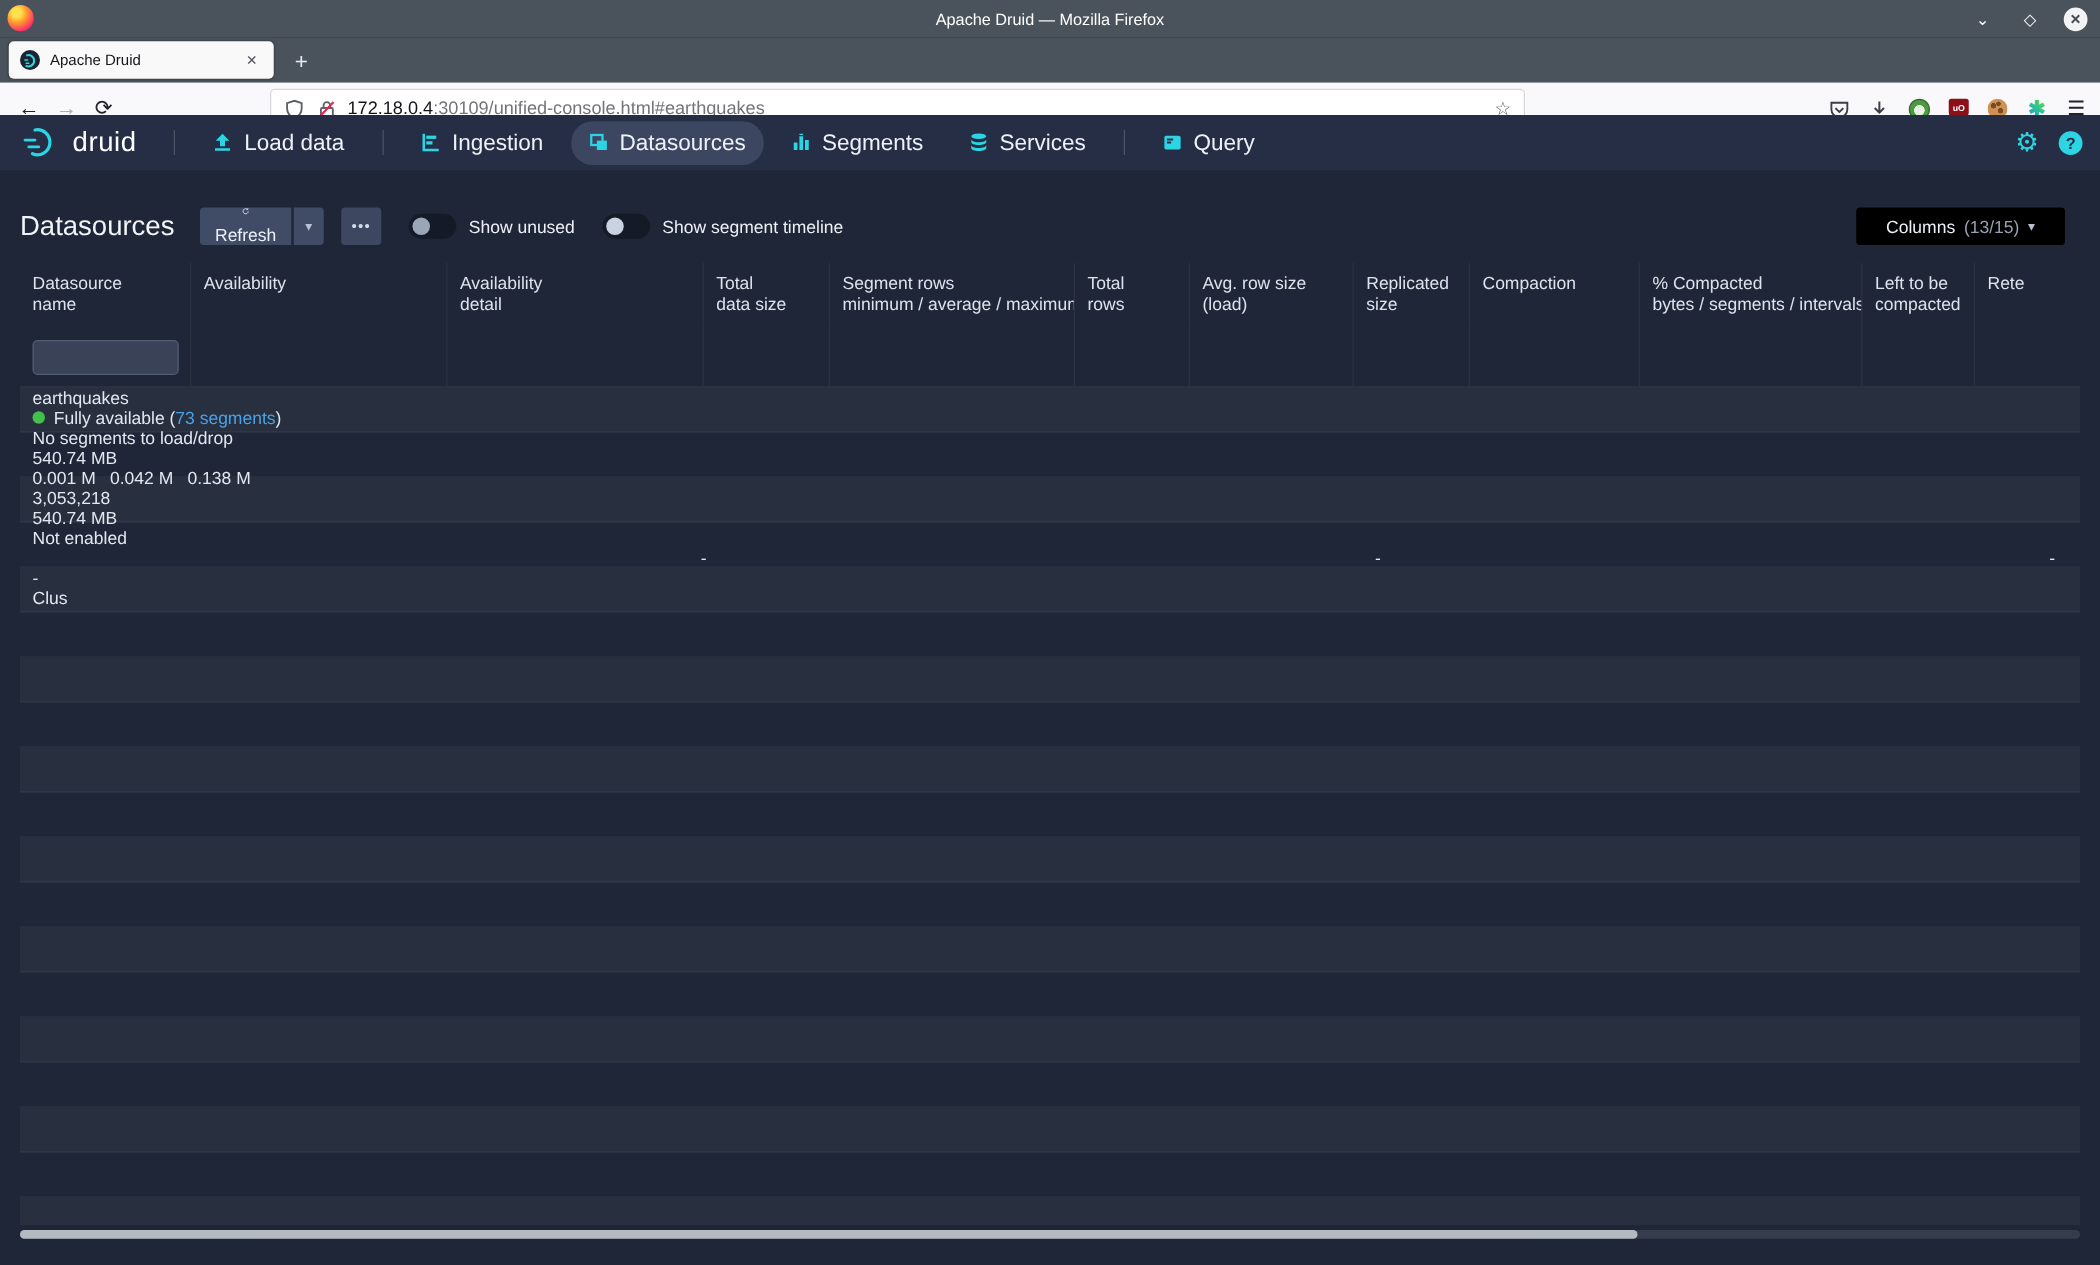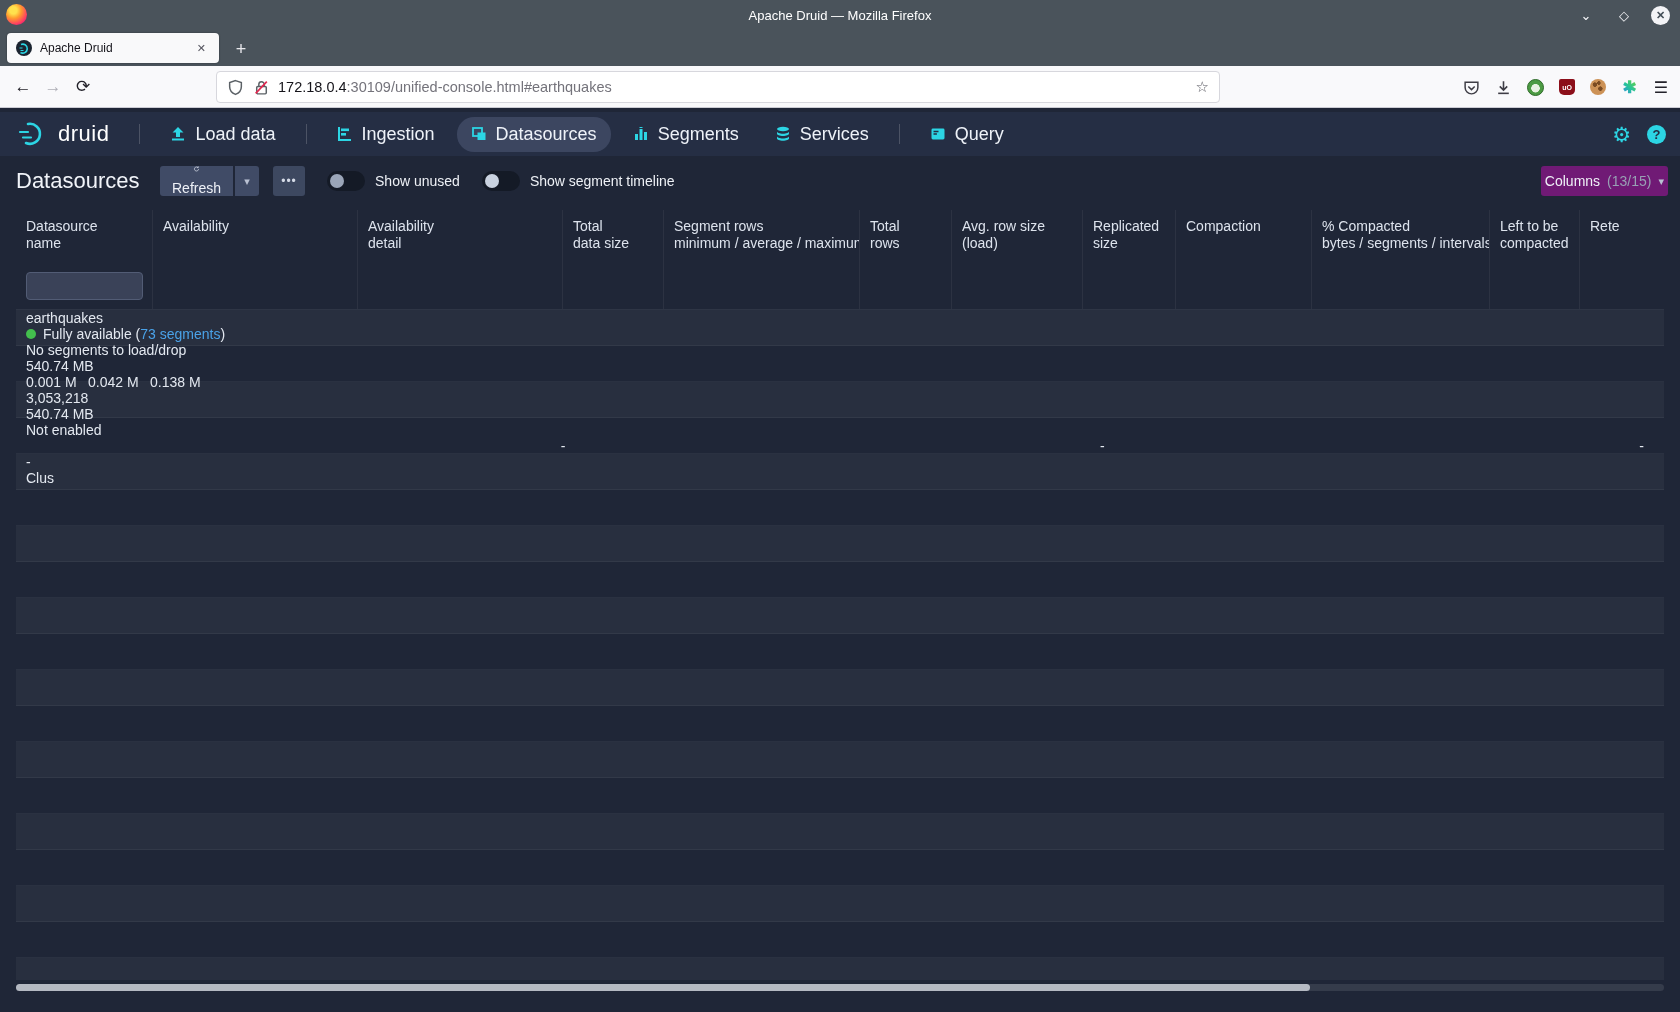--- a/index.html
+++ b/index.html
@@ -42,21 +42,21 @@
   #cookie-icon { width:16px; height:16px; border-radius:50%; background:#cd9256;
                  background-image:radial-gradient(circle at 30% 35%, #7a4b22 0 2px, transparent 2.4px),
                                   radial-gradient(circle at 65% 60%, #7a4b22 0 2px, transparent 2.4px),
                                   radial-gradient(circle at 55% 25%, #7a4b22 0 1.6px, transparent 2px);}
   #monkey-icon { width:17px; height:17px; border-radius:50%; background:#4c9b43; border:1px solid #2f6b2a;
                  background-image:radial-gradient(circle at 50% 55%, #e9f2e2 0 4px, transparent 4.5px);}
   #asterisk-icon { font-size:17px; background:linear-gradient(45deg,#2f7df6,#27c499,#7ad32f); -webkit-background-clip:text; background-clip:text; color:transparent; font-weight:bold;}
   #menu-btn { color:#23222a; font-size:16px; letter-spacing:1px; }
 
   
-  #druidnav { position:absolute; left:0; top:112px; width:1680px; height:44px; background:#252e44;
+  #druidnav { position:absolute; left:0; top:92px; width:1680px; height:44px; background:#252e44;
               display:flex; align-items:center; }
   #druid-logo { margin-left:16px; }
   #druid-word { color:#ffffff; font-size:22px; letter-spacing:.5px; margin-left:6px; margin-right:18px; }
   .nav-divider { width:1px; height:20px; background:rgba(255,255,255,.18); margin:0 12px; }
   .nav-item { display:flex; align-items:center; gap:9px; color:#eef2f8; font-size:18px;
               padding:7px 14px; border-radius:17px; margin:0 4px; white-space:nowrap; }
   .nav-item.active { background:#3c4660; }
   .cyicon { width:16px; height:16px; }
   #nav-right { position:absolute; right:14px; display:flex; align-items:center; gap:16px; }
   #gear-icon { color:#2cd5e4; font-size:21px; line-height:1; }
@@ -70,21 +70,21 @@
          display:flex; align-items:center; justify-content:center; }
   #refresh-btn { padding:0 12px; gap:8px; margin-left:16px; border-radius:3px 0 0 3px;flex-direction:column; }
   #refresh-caret { width:24px; border-radius:0 3px 3px 0; margin-left:2px; color:#c3cbda; font-size:11px; }
   #more-btn { width:32px; margin-left:14px; background:#3d4860; color:#d4dae6; letter-spacing:1px; font-size:12px; }
   .toggle-wrap { display:flex; align-items:center; margin-left:22px; }
   .toggle { width:38px; height:20px; border-radius:10px; background:#141a26; position:relative; }
   .toggle .knob { position:absolute; left:3px; top:3px; width:14px; height:14px; border-radius:50%; }
   #toggle-unused .knob { background:#9aa5b8; }
   #toggle-timeline .knob { background:#c9d2e0; }
   .toggle-label { color:#eef1f6; font-size:14px; margin-left:10px; }
-  #columns-btn { position:absolute; right:12px; background:#701a75; padding:0 4px; gap:7px; }
+  #columns-btn { position:absolute; right:28px; background:#000000; padding:0 24px; gap:7px; }
   #columns-count { color:#98a1b4; }
   .caret { color:#b9c1d2; font-size:11px; }
 
   
   #tablewrap { position:absolute; left:16px; top:210px; width:1648px; height:770px; overflow:hidden; }
   .tg { display:grid;
         grid-template-columns:137px 205px 205px 101px 196px 92px 131px 93px 136px 178px 90px minmax(0,1fr); }
   .tg > div { border-right:1px solid rgba(255,255,255,.06); min-width:0; overflow:hidden; }
   .tg > div:last-child { border-right:none; }
   #thead { height:52px; }

